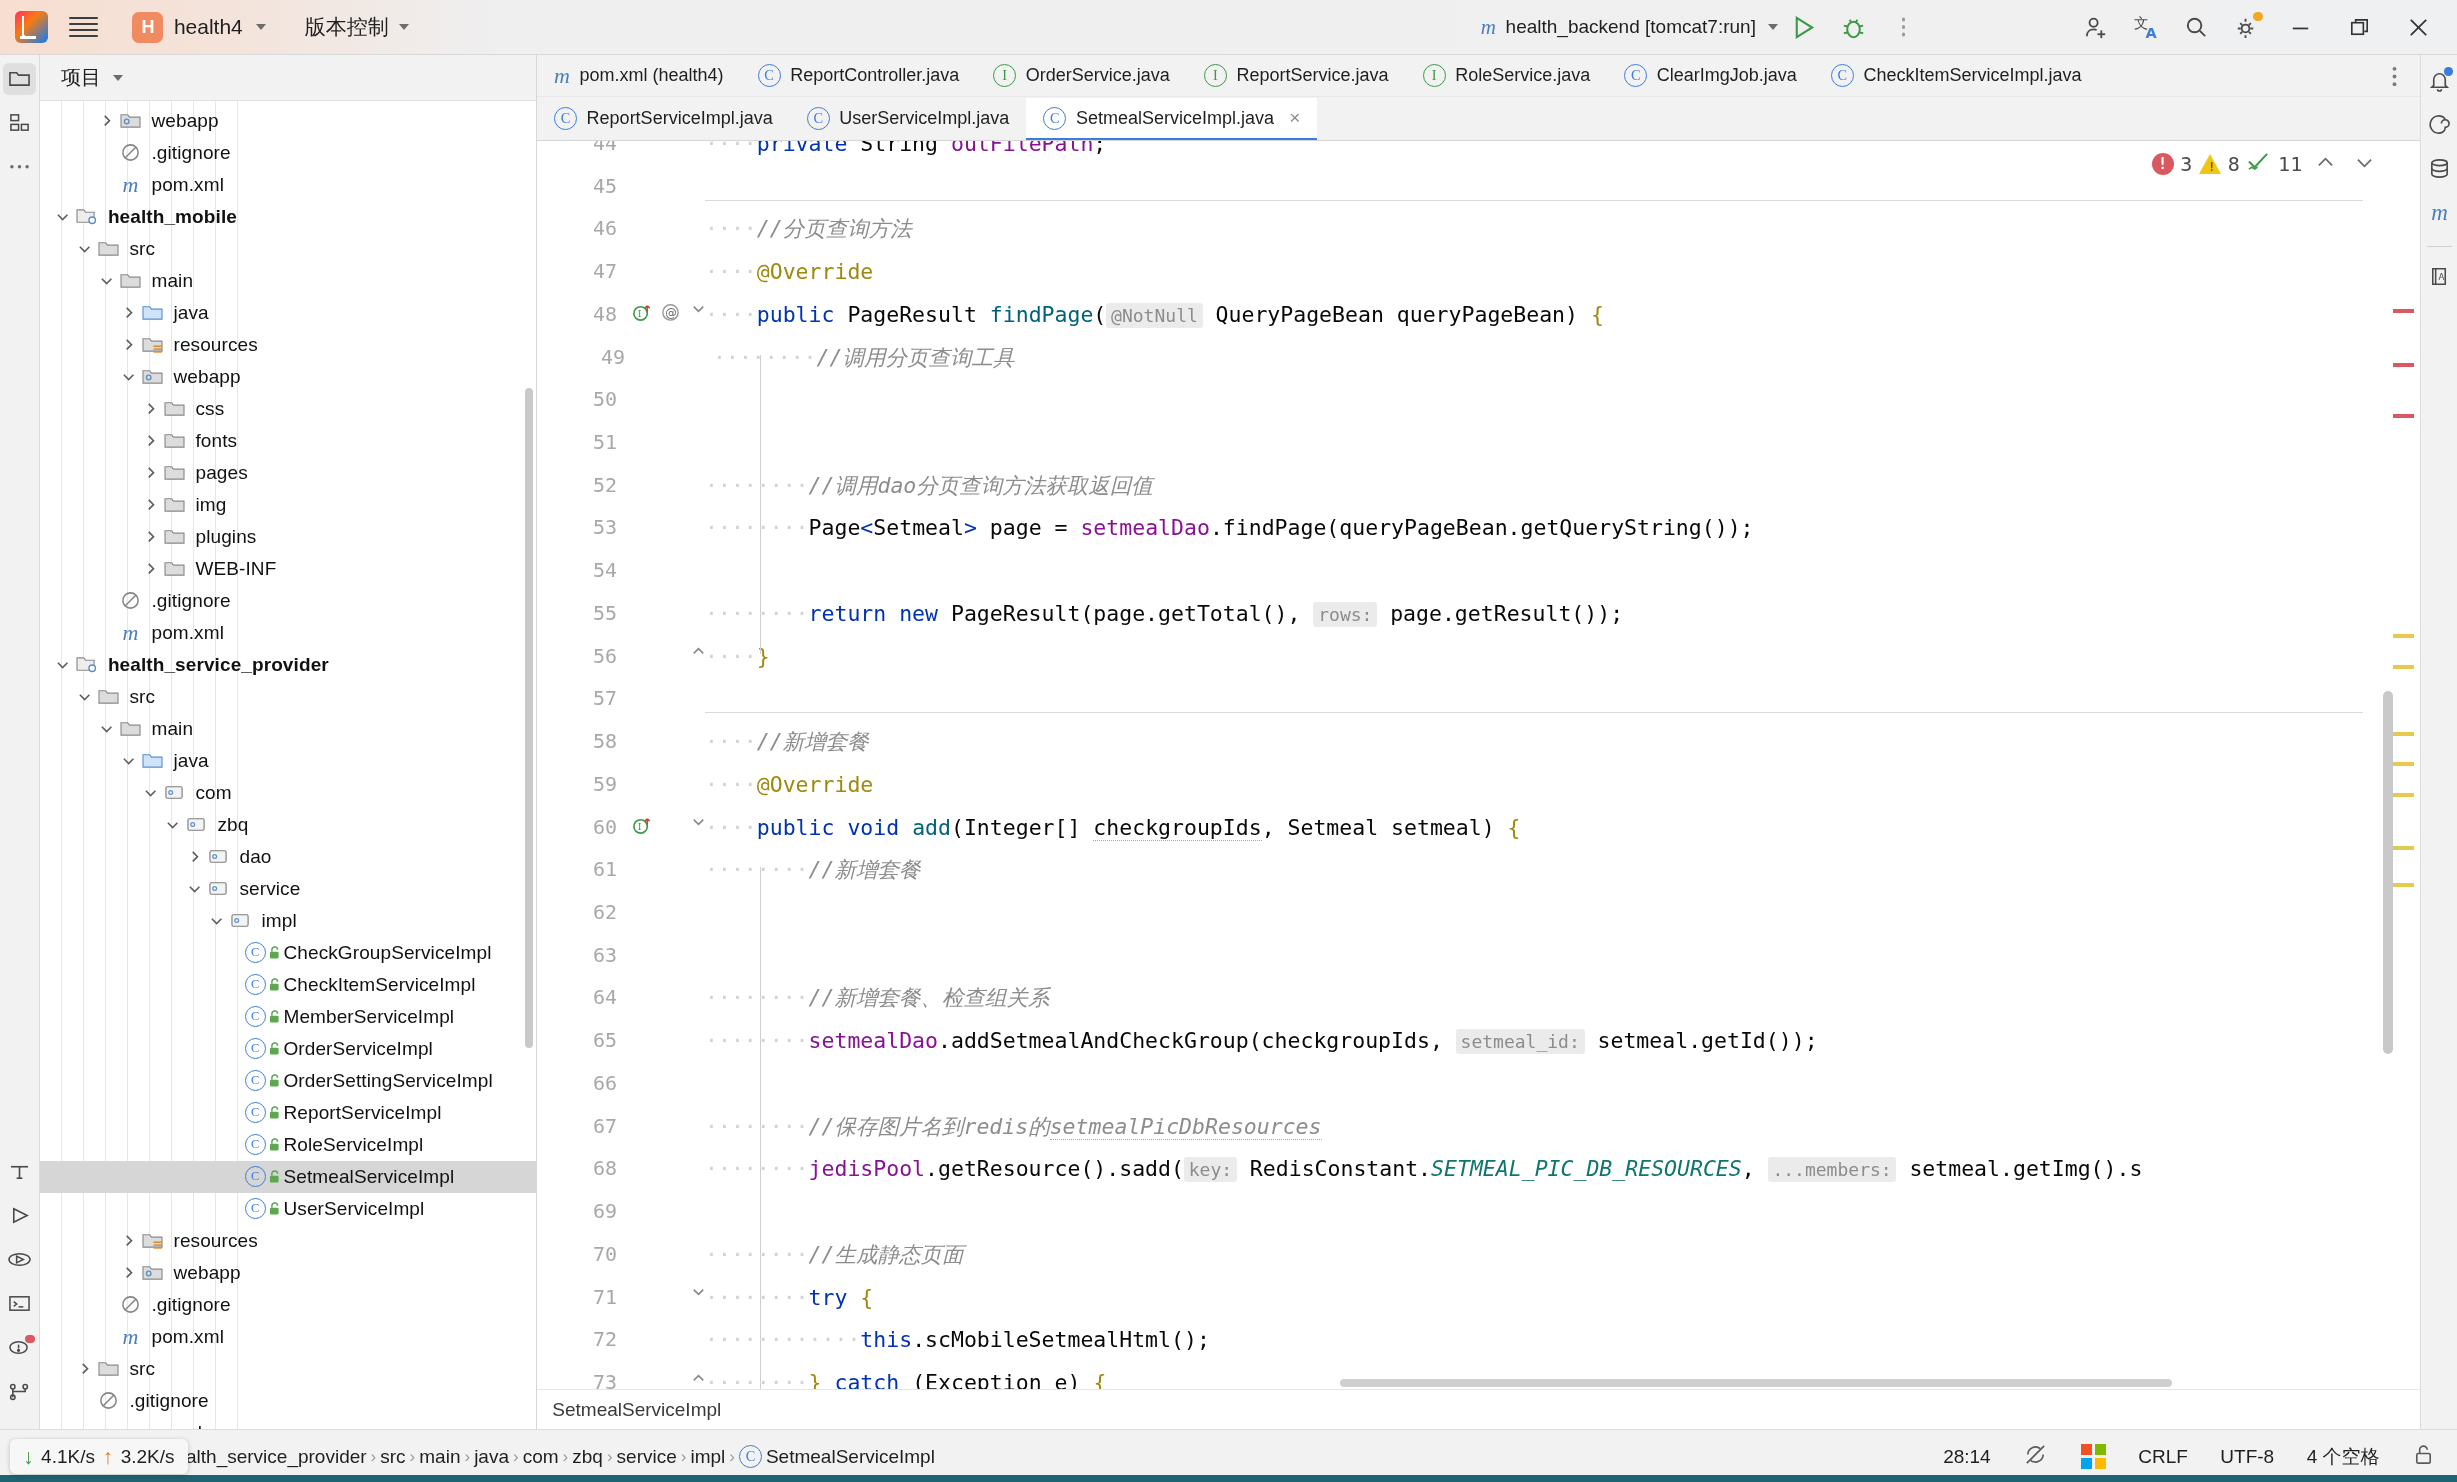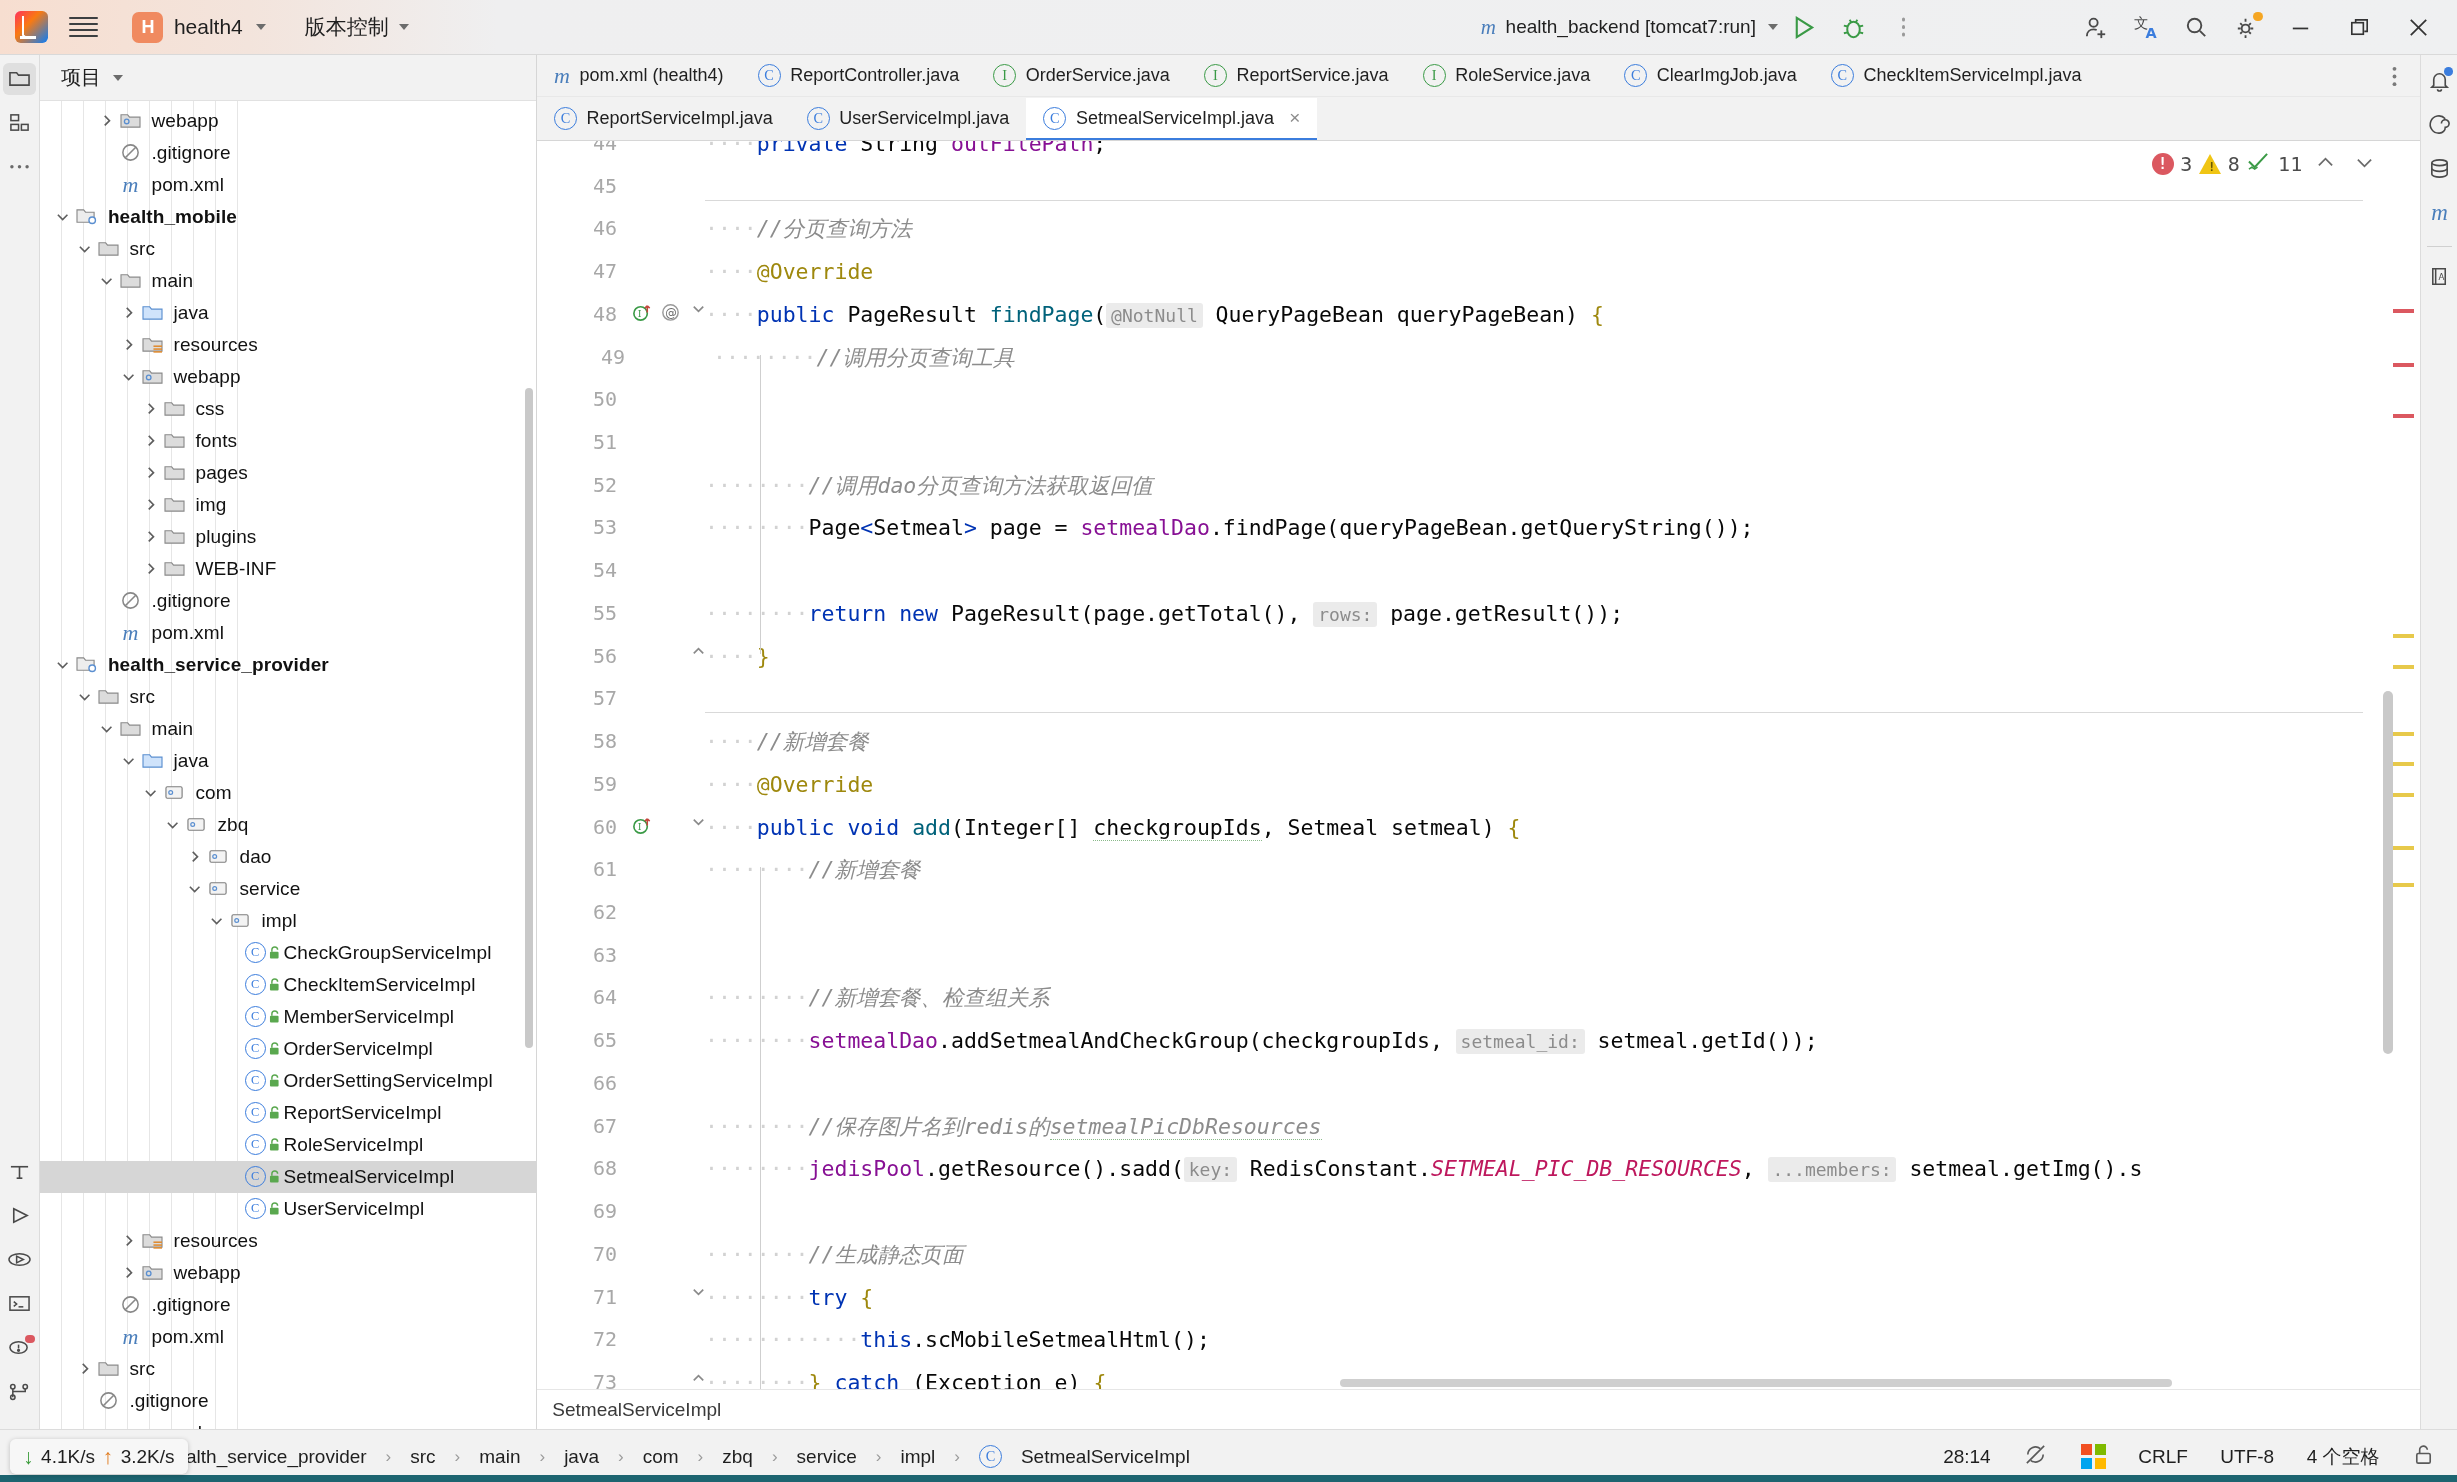--- a/index.html
+++ b/index.html
@@ -130,21 +130,21 @@
   .code { position:absolute; left:168px; font-size:21.5px; font-family:"DejaVu Sans Mono", monospace; color:#080808; }
   .gico { position:absolute; width:25px; height:25px; top:8.6px; }
 
   
   .kw   { color:#0033b3; font-weight:400; }
   .ann  { color:#9e880d; }
   .cmt  { color:#8c8c8c; font-style:italic; }
   .fld  { color:#871094; }
   .num  { color:#1750eb; }
   .mth  { color:#00627a; }
-  .stc  { color:#be185d; font-style:italic; }
+  .stc  { color:#0f766e; font-style:italic; }
   .hint { background:#ebebeb; color:#8c8c8c; font-size:18px; padding:1.9px 4.8px; border-radius:2.9px;}
   .brc  { color:#9e880d; }
   .gen  { color:#0033b3; }
   .blockbar { position:absolute; width:1px; background:#cfcfcf;}
   .blockbar.y { background:#dcc47a;}
 
   
   #inspect {
     position:absolute; right:34px; top:3.8px; height:38px; display:flex; align-items:center; gap:6.7px;
     font-size:20px; color:#4c4c4c; z-index:5; background:#fff; padding:0 5.7px;
@@ -173,21 +173,21 @@
     background:#f2f2f2; border-top:1px solid #dcdcdc;
     display:flex; align-items:center; font-size:19px; color:#1f1f1f;
   }
   .sb-net {
     display:flex; align-items:center; gap:7.6px; padding:6.7px 13.4px;
     background:#f7f7f7; border-radius:5.7px; box-shadow:0 1px 4.8px rgba(0,0,0,.22);
     margin-left:9.6px; position:relative; z-index:3;
   }
   .arr-dn { color:#389b38; font-size:21px; line-height:1;}
   .arr-up { color:#e07b1e; font-size:21px; line-height:1;}
-  .sb-crumbs { display:flex; align-items:center; gap:19px; margin-left:-1.9px; }
+  .sb-crumbs { display:flex; align-items:center; gap:4px; margin-left:-1.9px; }
   .sb-crumbs .cr { cursor:pointer; }
   .sb-sepr { color:#9b9b9b; font-size:17px; }
   .sb-right { margin-left:auto; display:flex; align-items:center; gap:32.5px; padding-right:23px;}
   .sb-right span { cursor:pointer; }
   .ms-logo { width:25px; height:25px; display:grid; grid-template-columns:1fr 1fr; grid-template-rows:1fr 1fr; gap:2.9px;}
   .ms-logo i { display:block; }
 
   
   #taskstrip { position:absolute; left:0; bottom:0; width:2458px; height:7.6px; background:#1d6470;}
 

